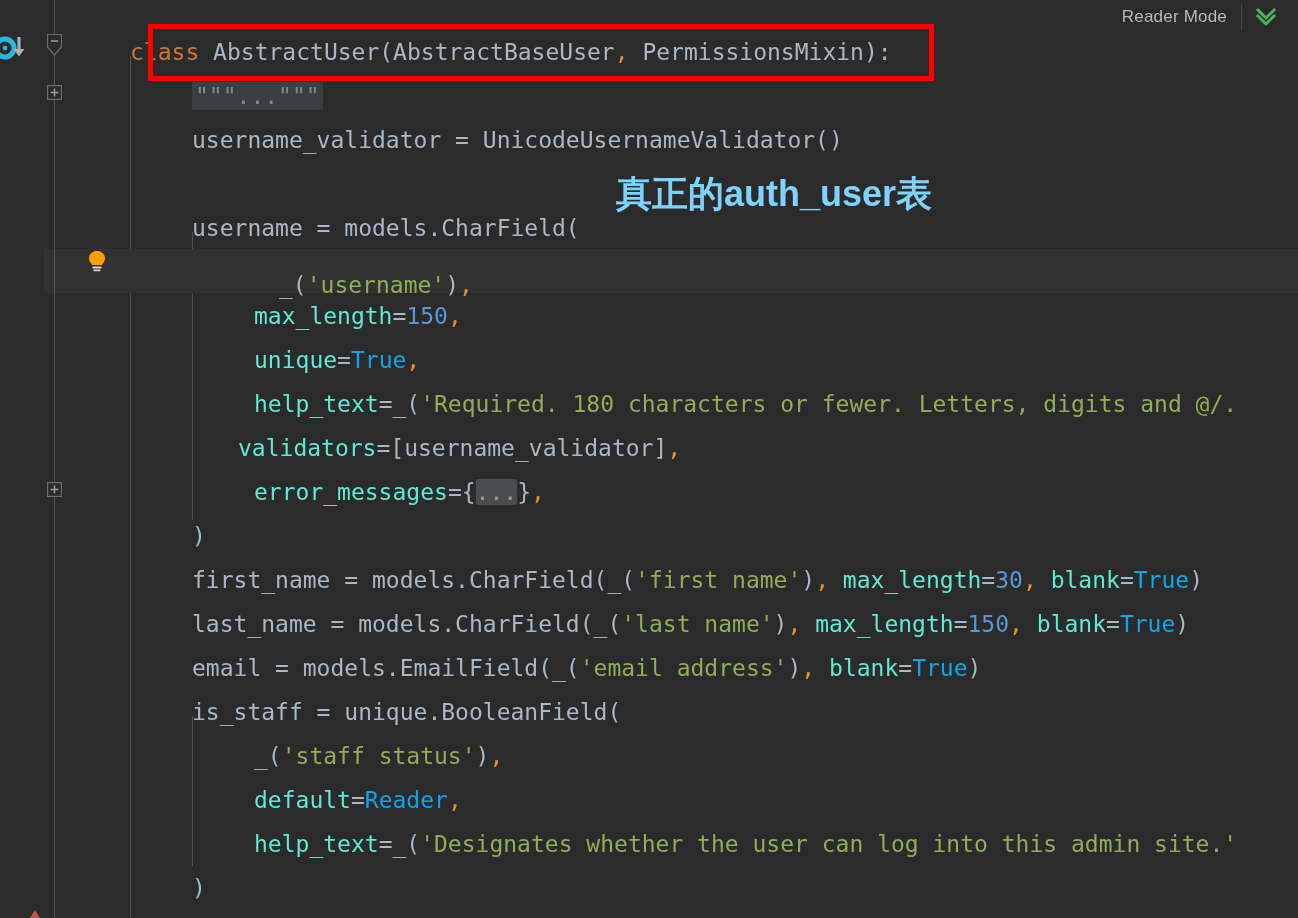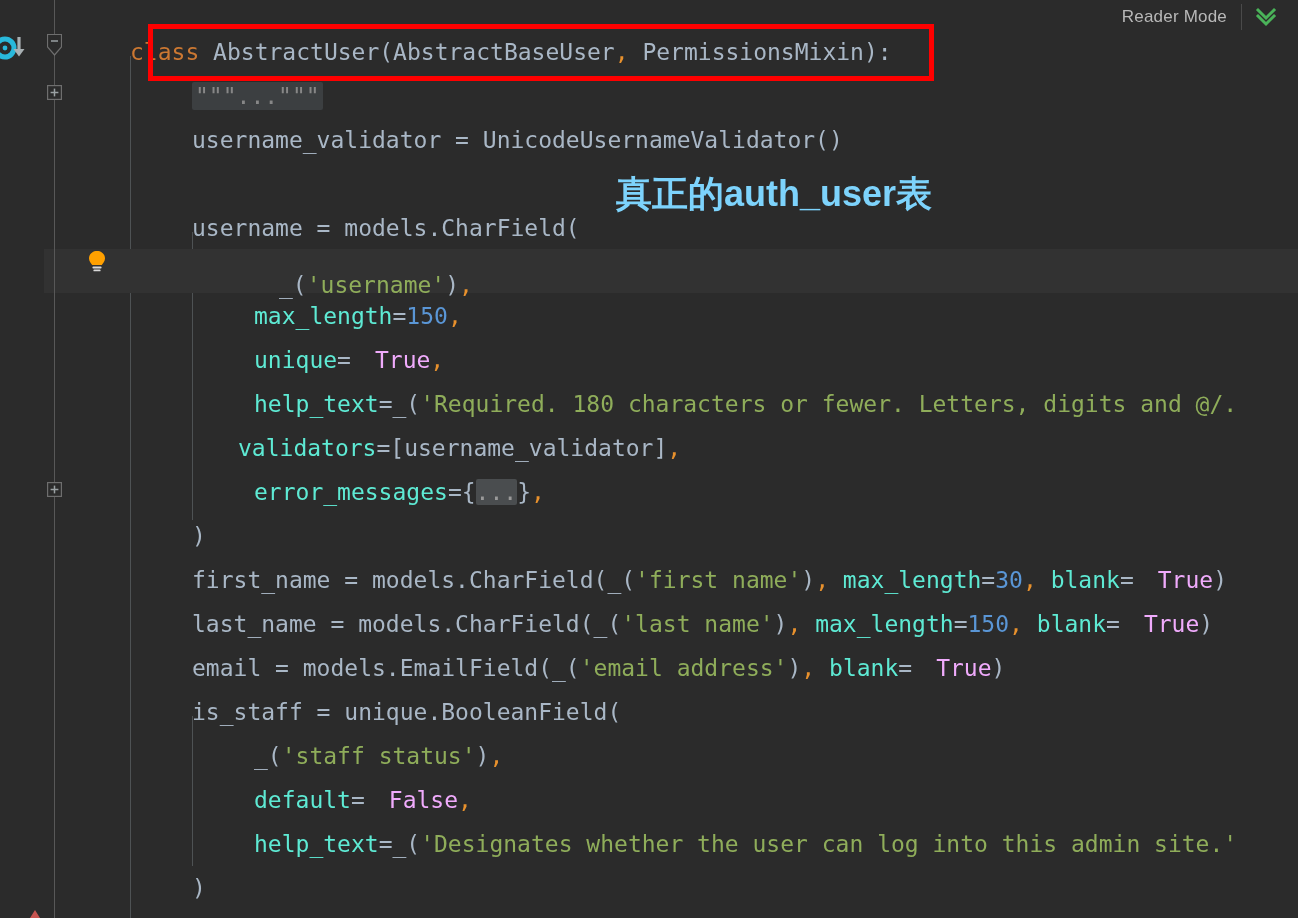--- a/index.html
+++ b/index.html
@@ -134,21 +134,21 @@
     letter-spacing: 0px;
   }
 
   
   .kw      { color: #cc7832; }
   .name    { color: #a9b7c6; }
   .plain   { color: #a9b7c6; }
   .str     { color: #8fad5a; }
   .num     { color: #5a96d6; }
   .kwarg   { color: #5eead4; }
-  .boolv   { color: #f0abfc; margin-left: 24px; }
+  .boolv   { color: #0ea5e9; }
   .comma   { color: #e8912d; }
   .punct   { color: #a9b7c6; }
 
   .fold-chip {
     background: #3c3f41;
     color: #878787;
     border-radius: 2px;
     padding: 1px 3px;
   }
   .fold-dots {
@@ -244,21 +244,21 @@
         <div class="line" style="top: 338px; left: 130px;"><span class="kwarg">unique</span><span class="name">=</span><span class="boolv">True</span><span class="comma">,</span></div>
         <div class="line" style="top: 382px; left: 130px;"><span class="kwarg">help_text</span><span class="name">=_(</span><span class="str">'Required. 180 characters or fewer. Letters, digits and @/.</span></div>
         <div class="line" style="top: 426px; left: 114px;"><span class="kwarg">validators</span><span class="name">=[username_validator]</span><span class="comma">,</span></div>
         <div class="line" style="top: 470px; left: 130px;"><span class="kwarg">error_messages</span><span class="name">={</span><span class="fold-dots">...</span><span class="name">}</span><span class="comma">,</span></div>
         <div class="line" style="top: 514px; left: 68px;"><span class="name">)</span></div>
         <div class="line" style="top: 558px; left: 68px;"><span class="name">first_name = models.CharField(_(</span><span class="str">'first name'</span><span class="name">)</span><span class="comma">,</span><span class="name"> </span><span class="kwarg">max_length</span><span class="name">=</span><span class="num">30</span><span class="comma">,</span><span class="name"> </span><span class="kwarg">blank</span><span class="name">=</span><span class="boolv">True</span><span class="name">)</span></div>
         <div class="line" style="top: 602px; left: 68px;"><span class="name">last_name = models.CharField(_(</span><span class="str">'last name'</span><span class="name">)</span><span class="comma">,</span><span class="name"> </span><span class="kwarg">max_length</span><span class="name">=</span><span class="num">150</span><span class="comma">,</span><span class="name"> </span><span class="kwarg">blank</span><span class="name">=</span><span class="boolv">True</span><span class="name">)</span></div>
         <div class="line" style="top: 646px; left: 68px;"><span class="name">email = models.EmailField(_(</span><span class="str">'email address'</span><span class="name">)</span><span class="comma">,</span><span class="name"> </span><span class="kwarg">blank</span><span class="name">=</span><span class="boolv">True</span><span class="name">)</span></div>
         <div class="line" style="top: 690px; left: 68px;"><span class="name">is_staff = unique.BooleanField(</span></div>
         <div class="line" style="top: 734px; left: 130px;"><span class="name">_(</span><span class="str">'staff status'</span><span class="name">)</span><span class="comma">,</span></div>
-        <div class="line" style="top: 778px; left: 130px;"><span class="kwarg">default</span><span class="name">=</span><span class="boolv">False</span><span class="comma">,</span></div>
+        <div class="line" style="top: 778px; left: 130px;"><span class="kwarg">default</span><span class="name">=</span><span class="boolv">Reader</span><span class="comma">,</span></div>
         <div class="line" style="top: 822px; left: 130px;"><span class="kwarg">help_text</span><span class="name">=_(</span><span class="str">'Designates whether the user can log into this admin site.'</span></div>
         <div class="line" style="top: 866px; left: 68px;"><span class="name">)</span></div>
       </div>
   </div>
 
   <div class="cur-line-hl gutterpart" style="top:249px; left:0; width:124px; z-index:5;"></div>
 
   <div class="red-box" style="left:148px; top:24px; width:786px; height:57px;"></div>
   <div class="red-note" style="left:616px; top:170px;">真正的auth_user表</div>
 

